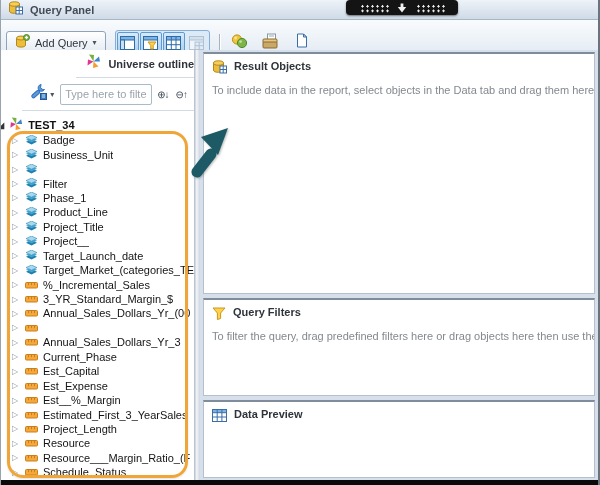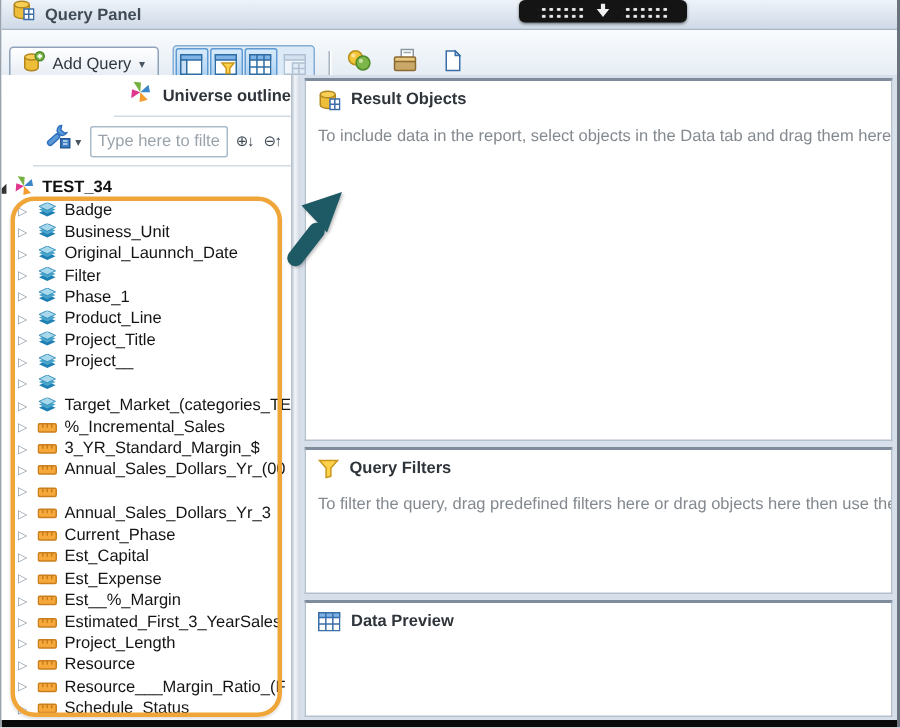--- a/index.html
+++ b/index.html
@@ -271,21 +271,20 @@
   <div class="tree-row dimension">
     <span class="tcaret">▷</span>
     <span class="ticon dim">
       <svg width="13" height="11" viewBox="0 0 13 11">
         <path d="M6.5 4.2 L12 6.8 L6.5 9.4 L1 6.8 Z" fill="#1e7fb2"></path>
         <path d="M6.5 2.1 L12 4.7 L6.5 7.3 L1 4.7 Z" fill="#4aa5cc"></path>
         <path d="M6.5 0 L12 2.6 L6.5 5.2 L1 2.6 Z" fill="#a8d8ec" stroke="#2e8ab8" stroke-width="0.6"></path>
       </svg>
     </span>
 
-    <span class="tlabel">Original_Launnch_Date</span>
   </div>
 
   <div class="tree-row dimension">
     <span class="tcaret">▷</span>
     <span class="ticon dim">
       <svg width="13" height="11" viewBox="0 0 13 11">
         <path d="M6.5 4.2 L12 6.8 L6.5 9.4 L1 6.8 Z" fill="#1e7fb2"></path>
         <path d="M6.5 2.1 L12 4.7 L6.5 7.3 L1 4.7 Z" fill="#4aa5cc"></path>
         <path d="M6.5 0 L12 2.6 L6.5 5.2 L1 2.6 Z" fill="#a8d8ec" stroke="#2e8ab8" stroke-width="0.6"></path>
       </svg>
@@ -349,20 +348,21 @@
   <div class="tree-row dimension">
     <span class="tcaret">▷</span>
     <span class="ticon dim">
       <svg width="13" height="11" viewBox="0 0 13 11">
         <path d="M6.5 4.2 L12 6.8 L6.5 9.4 L1 6.8 Z" fill="#1e7fb2"></path>
         <path d="M6.5 2.1 L12 4.7 L6.5 7.3 L1 4.7 Z" fill="#4aa5cc"></path>
         <path d="M6.5 0 L12 2.6 L6.5 5.2 L1 2.6 Z" fill="#a8d8ec" stroke="#2e8ab8" stroke-width="0.6"></path>
       </svg>
     </span>
 
+    <span class="tlabel">Target_Launch_date</span>
   </div>
 
   <div class="tree-row dimension">
     <span class="tcaret">▷</span>
     <span class="ticon dim">
       <svg width="13" height="11" viewBox="0 0 13 11">
         <path d="M6.5 4.2 L12 6.8 L6.5 9.4 L1 6.8 Z" fill="#1e7fb2"></path>
         <path d="M6.5 2.1 L12 4.7 L6.5 7.3 L1 4.7 Z" fill="#4aa5cc"></path>
         <path d="M6.5 0 L12 2.6 L6.5 5.2 L1 2.6 Z" fill="#a8d8ec" stroke="#2e8ab8" stroke-width="0.6"></path>
       </svg>

